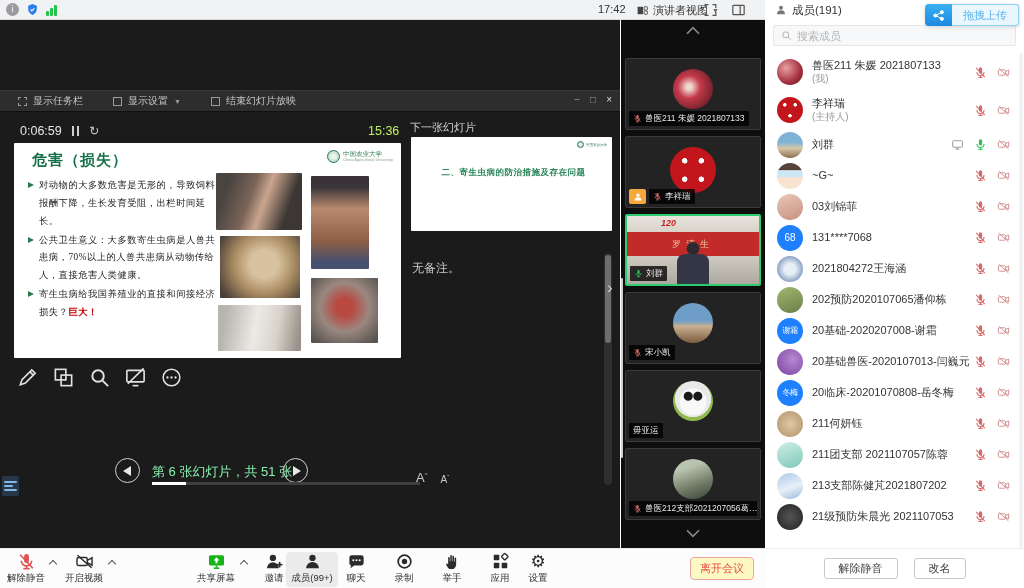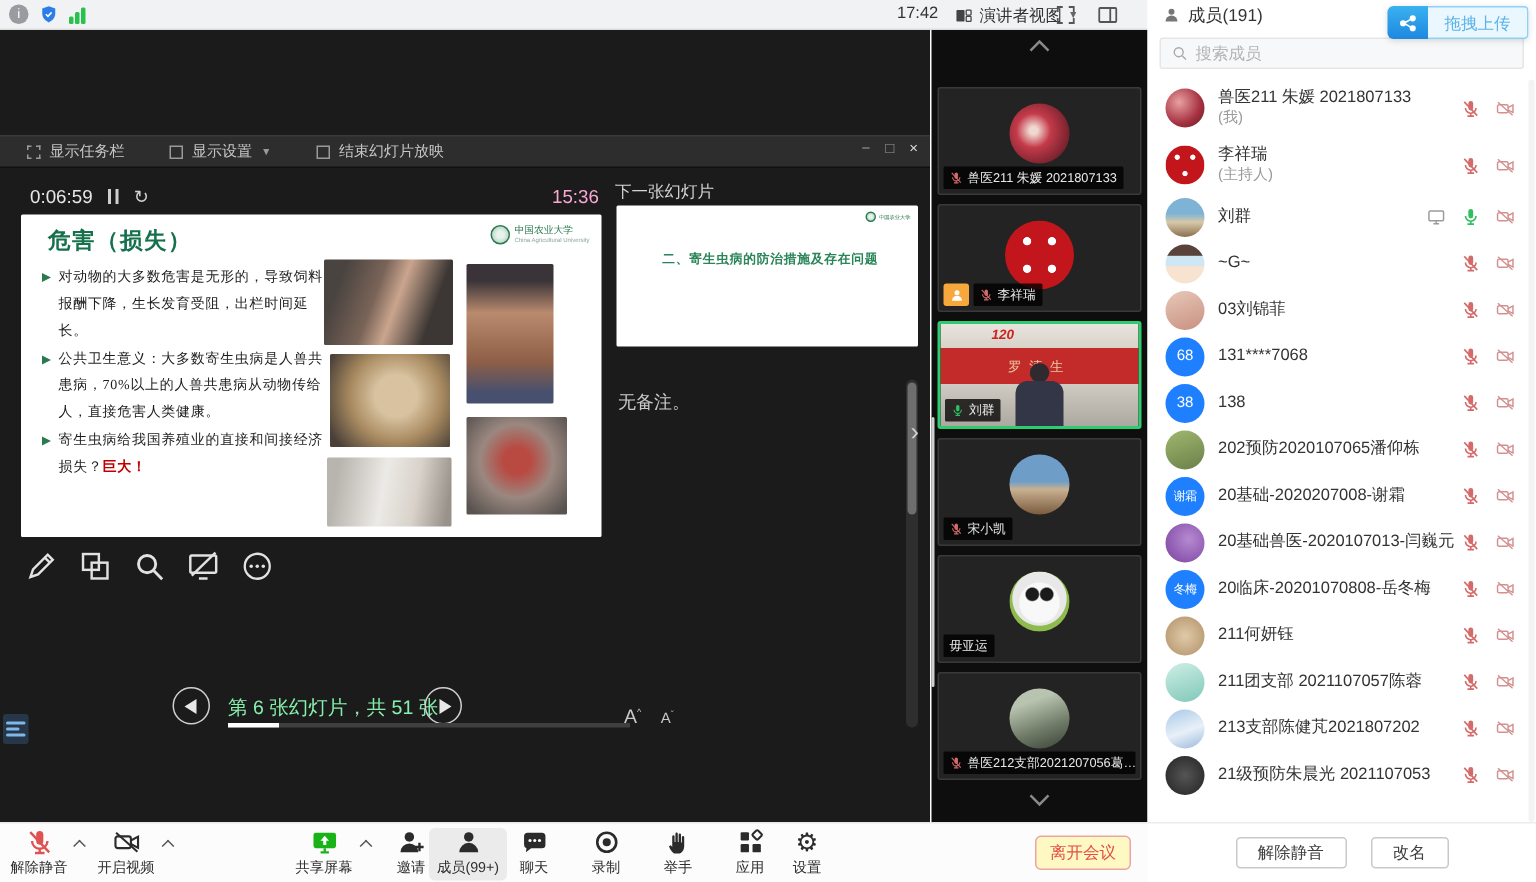--- a/index.html
+++ b/index.html
@@ -30,21 +30,21 @@
   .present { position:absolute; left:0; top:20px; width:620px; height:576px; background:#1b1b1b;padding-left:16px; }
   .ppt-toolbar { position:absolute; left:0; top:70px; width:100%; height:22px; background:#2d2d2d; border-top:1px solid #3a3a3a; border-bottom:1px solid #101010; display:flex; align-items:center; gap:30px; padding-left:18px; }
   .ppt-tbitem { display:flex; align-items:center; gap:6px; color:#c6c6c6; font-size:10px; cursor:default; }
   .ppt-tbitem .mini-ic { width:9px; height:9px; border:1px solid #9a9a9a; display:inline-block; }
   .ppt-tbitem .mini-ic.dotted { border-style:dashed; }
   .winctl { position:absolute; right:8px; top:3px; display:flex; gap:10px; color:#9a9a9a; font-size:10px; }
   .timer-row { position:absolute; left:20px; top:104px; display:flex; align-items:center; gap:10px; color:#e6e6e6; font-size:12.5px; }
   .pausebars { display:flex; gap:2.5px; }
   .pausebars i { width:2.5px; height:10px; background:#cfcfcf; display:block; }
   .restart { color:#cfcfcf; font-size:12px; }
-  .clock { position:absolute; left:368px; top:104px; color:#f9a8d4; font-size:12.5px; }
+  .clock { position:absolute; left:368px; top:104px; color:#bef264; font-size:12.5px; }
 
   
   .slide { position:absolute; left:14px; top:123px; width:387px; height:215px; background:#fff; border-radius:1px; overflow:hidden; }
   .slide-title { position:absolute; left:18px; top:8px; font-size:15px; font-weight:bold; color:#15714b; letter-spacing:1px; }
   .slide-logo { position:absolute; right:8px; top:7px; display:flex; gap:3px; align-items:center; }
   .logo-circle { width:13px; height:13px; border-radius:50%; border:1.5px solid #2a7a50; background:radial-gradient(circle,#e8f3ec 30%,#9cc7ae); }
   .logo-txt { color:#2a7a50; font-size:6.5px; line-height:1.2; }
   .logo-txt em { display:block; font-style:normal; color:#8aa596; font-size:4px; }
   .bullets { position:absolute; left:14px; top:34px; width:192px; }
   .bullet { display:flex; gap:5px; margin-bottom:1px; }
@@ -620,37 +620,35 @@
         <span class="micons">
             <svg viewBox="0 0 24 24" class="c-micoff">
               <use href="#i-mic-off"></use>
             </svg>
             <svg viewBox="0 0 24 24" class="c-camoff">
               <use href="#i-cam-off"></use>
             </svg>
           </span>
       </div>
 
-      <div class="mrow">
-        <span class="mav blue">
-            <span class="avtxt">38</span>
-          </span>
-        <span class="mcol">
-            <span class="mname">138</span>
-          </span>
-        <span class="micons">
-            <svg viewBox="0 0 24 24" class="c-micoff">
-              <use href="#i-mic-off"></use>
-            </svg>
-            <svg viewBox="0 0 24 24" class="c-camoff">
-              <use href="#i-cam-off"></use>
-            </svg>
-          </span>
-      </div>
-
+
+      <div class="mrow">
+        <span class="mav mav8"></span>
+        <span class="mcol">
+            <span class="mname">2021804272王海涵</span>
+          </span>
+        <span class="micons">
+            <svg viewBox="0 0 24 24" class="c-micoff">
+              <use href="#i-mic-off"></use>
+            </svg>
+            <svg viewBox="0 0 24 24" class="c-camoff">
+              <use href="#i-cam-off"></use>
+            </svg>
+          </span>
+      </div>
 
       <div class="mrow">
         <span class="mav mav9"></span>
         <span class="mcol">
             <span class="mname">202预防2020107065潘仰栋</span>
           </span>
         <span class="micons">
             <svg viewBox="0 0 24 24" class="c-micoff">
               <use href="#i-mic-off"></use>
             </svg>

